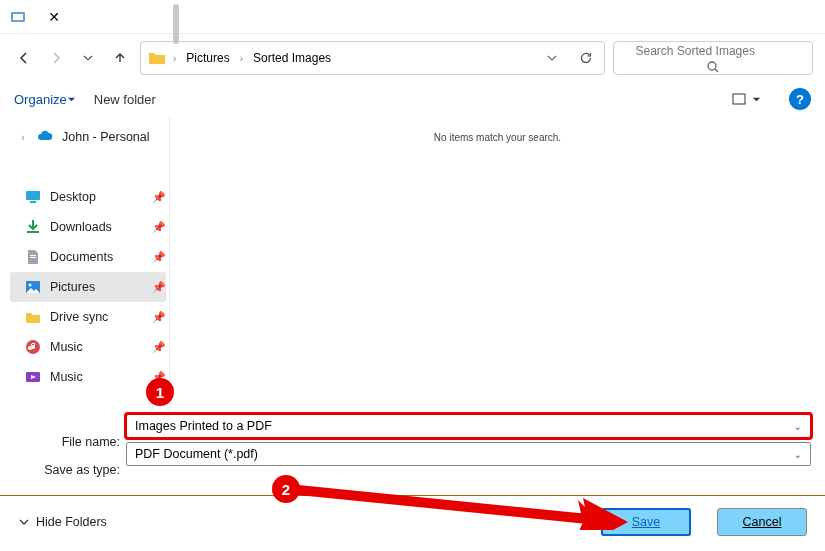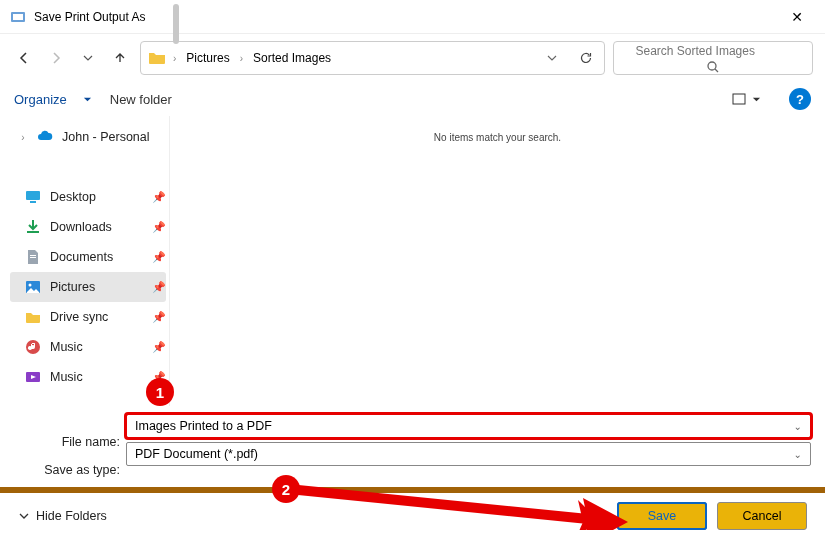--- a/index.html
+++ b/index.html
@@ -17,21 +17,21 @@
   .addrbox .folder-glyph { width:20px; height:20px; display:flex; align-items:center; justify-content:center; }
   .crumb { font-size: 12px; color:#000; padding: 2px 4px; cursor:pointer; white-space:nowrap; }
   .crumb-sep { font-size: 10px; color:#888; }
   .addr-spacer{flex:1;}
   .searchbox { width: 200px; height: 34px; border: 1px solid #ccc; border-radius: 4px; display:flex; align-items:center; padding: 0 10px; flex-direction: column; }
   .searchbox input { border:none; outline:none; font-size:12px; flex:1; color:#555; background:transparent;}
   .search-icon{color:#666;font-size:14px;}
   .refresh-icon{margin-left:4px;}
 
   .toolrow { height: 34px; display:flex; align-items:center; padding: 0 14px; gap: 18px; font-size:13px; }
-  .organize { color:#0a4a9a; display:flex; align-items:center; gap:16px; cursor:pointer;}
+  .organize { color:#0a4a9a; display:flex; align-items:center; gap:0; cursor:pointer;}
   .newfolder { color:#333; cursor:pointer;}
   .tool-spacer{flex:1;}
   .viewbtn { display:flex; align-items:center; gap:2px; cursor:pointer; color:#333;}
   .helpbtn { width:22px;height:22px;border-radius:50%;background:#0078d4;color:#fff;display:flex;align-items:center;justify-content:center;font-size:13px;font-weight:bold;margin-left:10px;cursor:pointer;}
 
   .midarea { display:flex; height: 290px; }
 
   .tree { width: 170px; padding: 6px 4px 0 10px; font-size: 12.5px; overflow:hidden; position:relative;}
   .tree-row { height: 30px; display:flex; align-items:center; gap:8px; padding-left:14px; cursor:pointer; border-radius:3px;}
   .tree-row.top { padding-left:8px; }
@@ -49,43 +49,42 @@
   .empty { width:100%; text-align:center; font-size:10px; color:#444; padding-top:16px;}
 
   .formarea { padding: 6px 14px 4px 28px; }
   .form-row { display:flex; align-items:center; height:28px; gap:6px; }
   .form-label { width: 92px; text-align:right; font-size:12.5px; color:#222;margin-top:32px; }
   .combo { flex:1; height:24px; border:1px solid #888; border-radius:2px; display:flex; align-items:center; padding:0 8px; font-size:12.5px; position:relative;gap:45px;}
   .combo .cval { flex:1; }
   .combo .carr { font-size:10px; color:#666; }
   .combo.highlight { outline:3px solid #e60000; outline-offset:-1px; border-color:#e60000;}
 
-  .bottombar { position:absolute; left:0; right:0; bottom:12px; height:52px; border-top:6px solid #a16207; display:flex; align-items:center; padding:0 18px; gap:10px;}
+  .bottombar { position:absolute; left:0; right:0; bottom:4px; height:52px; border-top:1px solid #a16207; display:flex; align-items:center; padding:0 18px; gap:26px;}
   .hidefolders { display:flex; align-items:center; gap:6px; font-size:12.5px; color:#222; cursor:pointer;}
   .bottom-spacer{flex:1;}
-  .btn { min-width:90px; height:28px; border:1px solid #888; background:#eab308; border-radius:3px; font-size:12.5px; cursor:pointer; padding:0 16px;}
+  .btn { min-width:90px; height:28px; border:1px solid #888; background:#7dd3fc; border-radius:3px; font-size:12.5px; cursor:pointer; padding:0 16px;text-decoration:underline;}
   .btn.primary { border-color:#0a64c2; color:#0a64c2; outline:2px solid #0a64c2; outline-offset:-2px;}
 
   
   .callout { position:absolute; width:28px;height:28px;border-radius:50%;background:#e60000;color:#fff;display:flex;align-items:center;justify-content:center;font-weight:bold;font-size:15px;z-index:50;}
   .arrow-svg{position:absolute; z-index:40;}
 
   svg { display:block; }
 </style>
 </head>
 <body>
 
 <div class="titlebar">
   <span class="tb-icon">
     <svg viewBox="0 0 16 16">
         <rect x="1" y="3" width="14" height="10" rx="1" fill="#6aa0d8"></rect>
         <rect x="3" y="5" width="10" height="6" fill="#fff"></rect>
       </svg>
   </span>
-  <span class="tb-title">Save Print Output As</span>
   <span class="tb-close">✕</span>
 </div>
 
 <div class="navrow">
   <div class="navbtn">
       <svg width="14" height="14" viewBox="0 0 14 14">
         <path d="M9 2 L4 7 L9 12" stroke="#333" stroke-width="1.5" fill="none"></path>
       </svg>
     </div>
   <div class="navbtn disabled">

